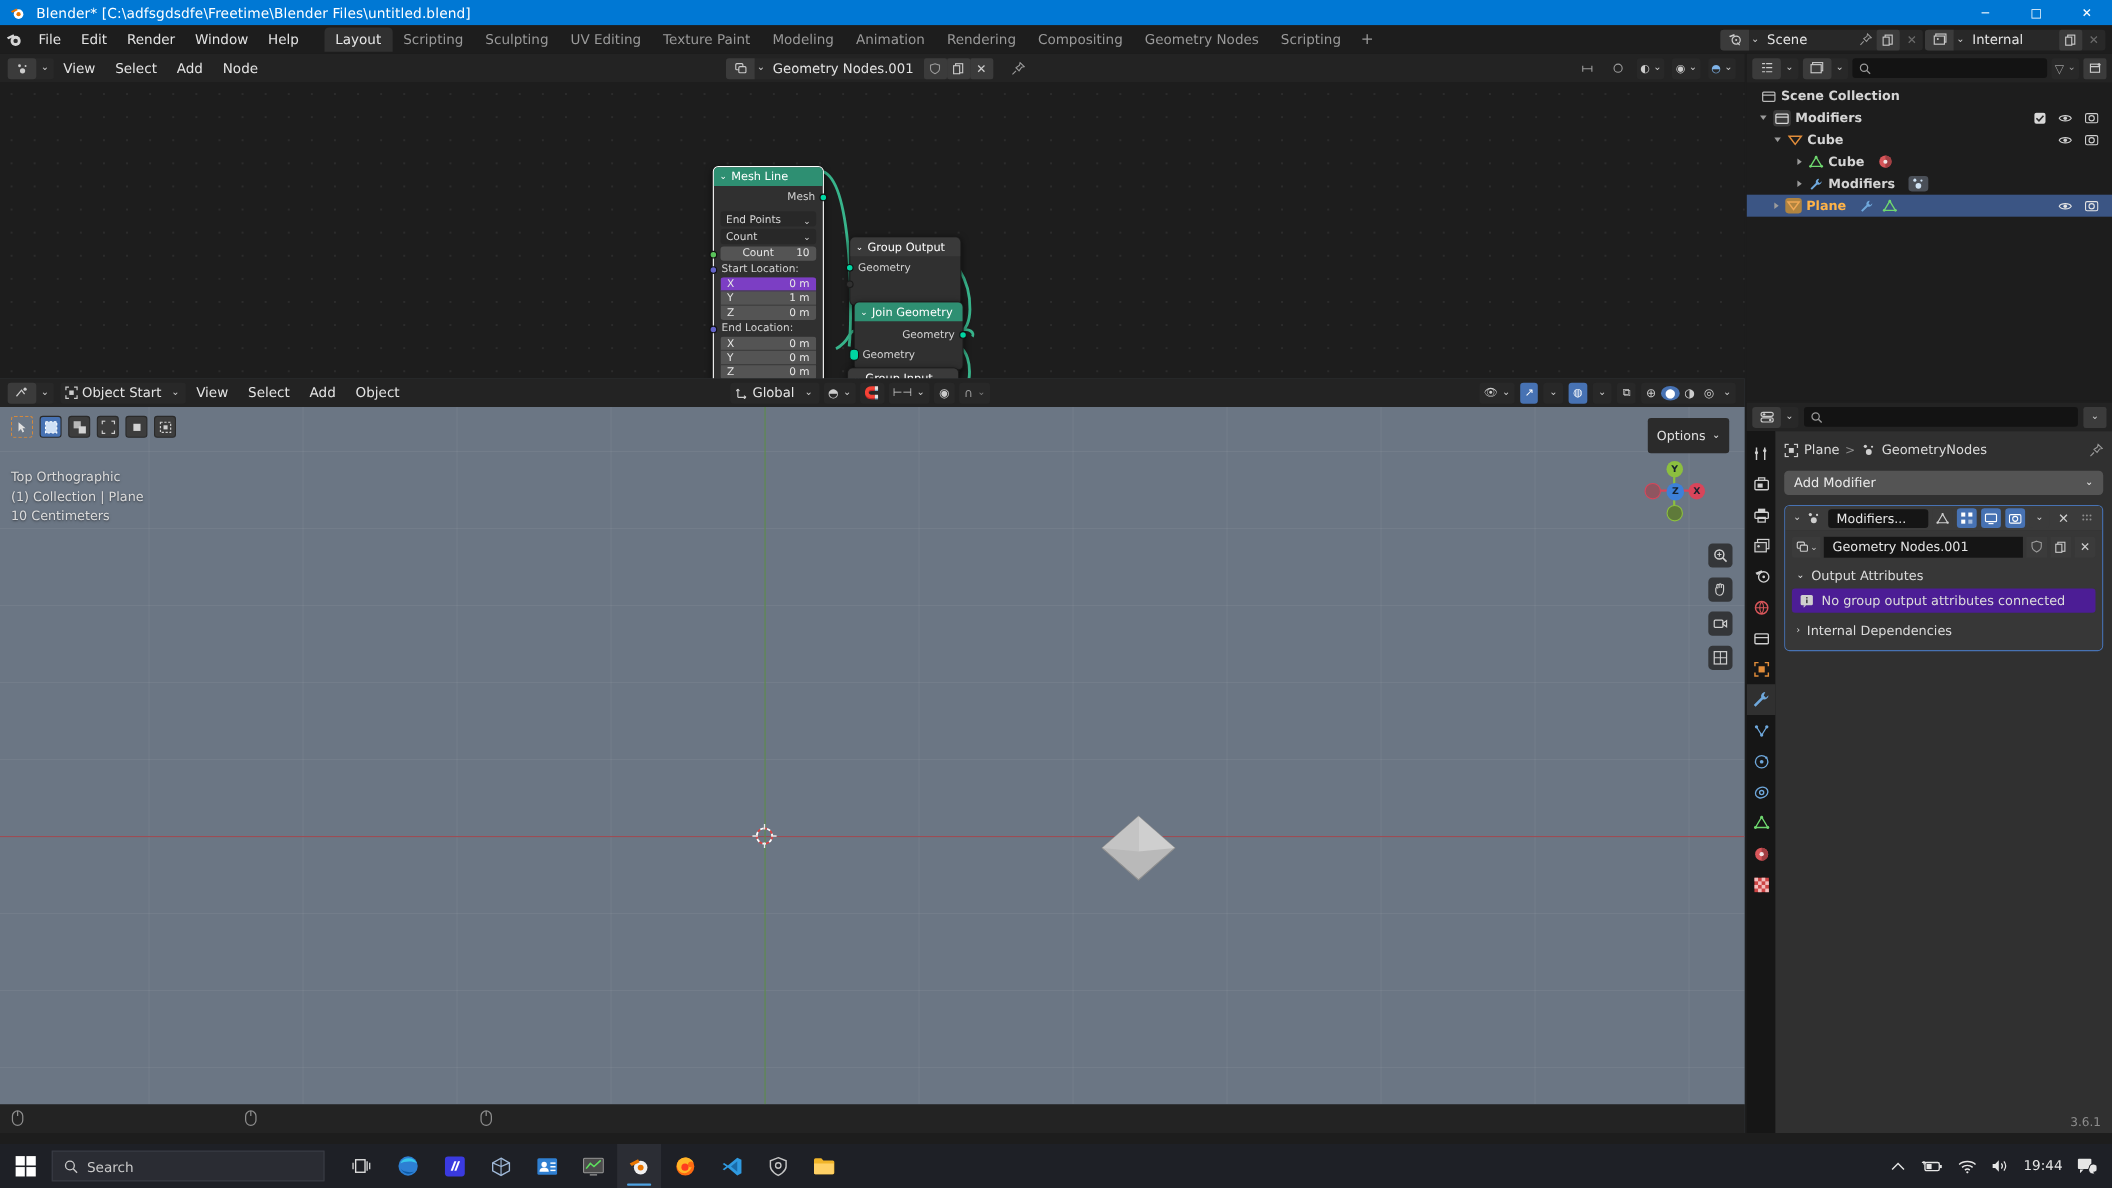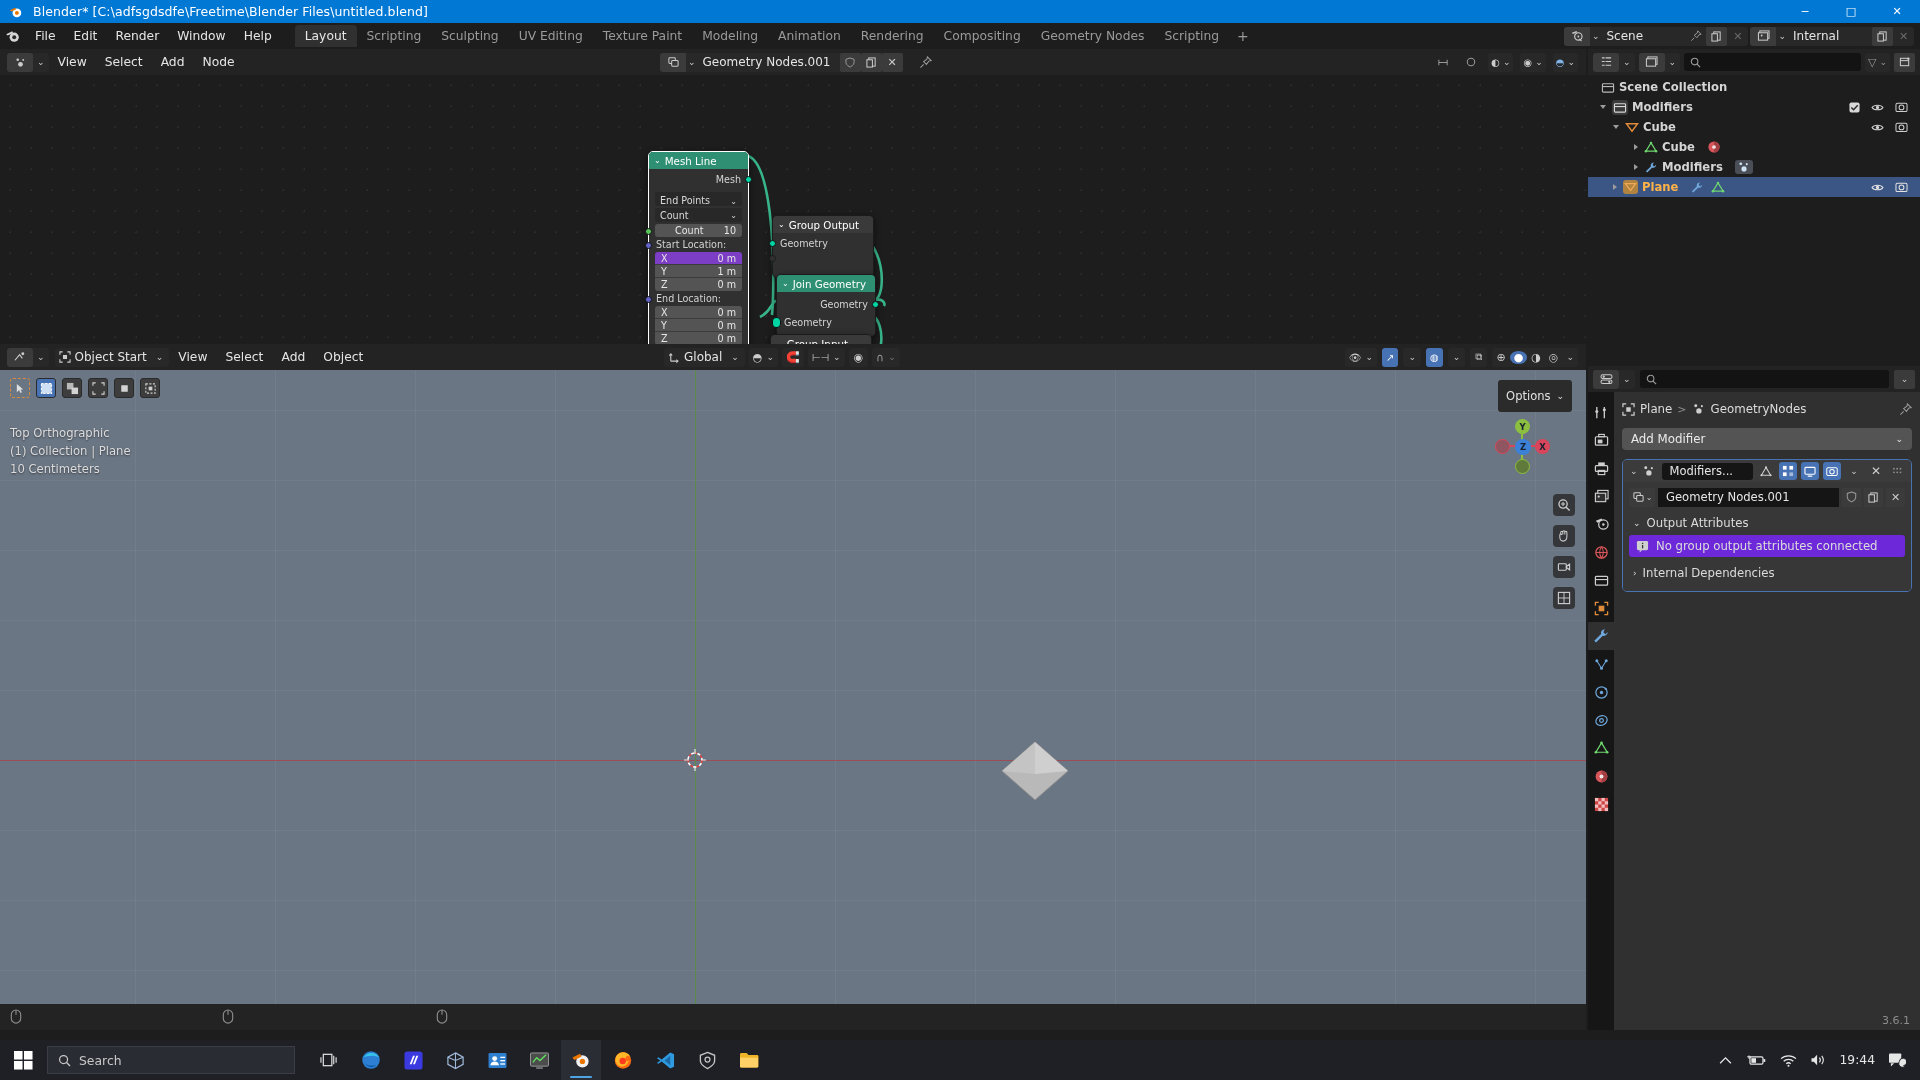--- a/index.html
+++ b/index.html
@@ -132,21 +132,21 @@
   .mod-tbtn.on { background:#4772b3; }
   .mod-body { background:#373737; padding:5px 6px 8px 6px;}
   .ng-row { display:flex; align-items:center; gap:3px; height:20px; }
   .ng-ico { width:26px; height:19px; background:#3b3b3b; border-radius:3px 0 0 3px; display:flex;
      align-items:center; justify-content:center;}
   .ng-field { flex:1; height:19px; background:#151515; display:flex; align-items:center;
      padding-left:8px; color:#e6e6e6; font-size:11.6px;}
   .ng-btn { width:19px; height:19px; background:#3b3b3b; display:flex; align-items:center; justify-content:center;}
   .sub-head { height:20px; display:flex; align-items:center; gap:6px; color:#dcdcdc; font-size:11.7px;
      margin-top:6px; padding-left:4px;}
-  .info-row { height:22px; background:#6d28d9; border-radius:3px; display:flex; align-items:center;
+  .info-row { height:22px; background:#4c1d95; border-radius:3px; display:flex; align-items:center;
      gap:7px; padding-left:7px; color:#dcdcdc; font-size:11.7px; margin-top:2px;}
   .version { position:absolute; right:10px; bottom:3px; color:#8d8d8d; font-size:11px; }
 
   
   .taskbar { position:absolute; left:0; bottom:0; width:1920px; height:40px; background:#1e2026;
     display:flex; align-items:center; }
   .tb-start { width:47px; height:40px; display:flex; align-items:center; justify-content:center; }
   .tb-search { width:248px; height:28px; background:#2a2c33; border:1px solid #3a3d45; display:flex;
     align-items:center; gap:8px; padding-left:10px; color:#c9c9c9; font-size:12.4px;}
   .tb-apps { display:flex; align-items:center; gap:2px; margin-left:14px; }

